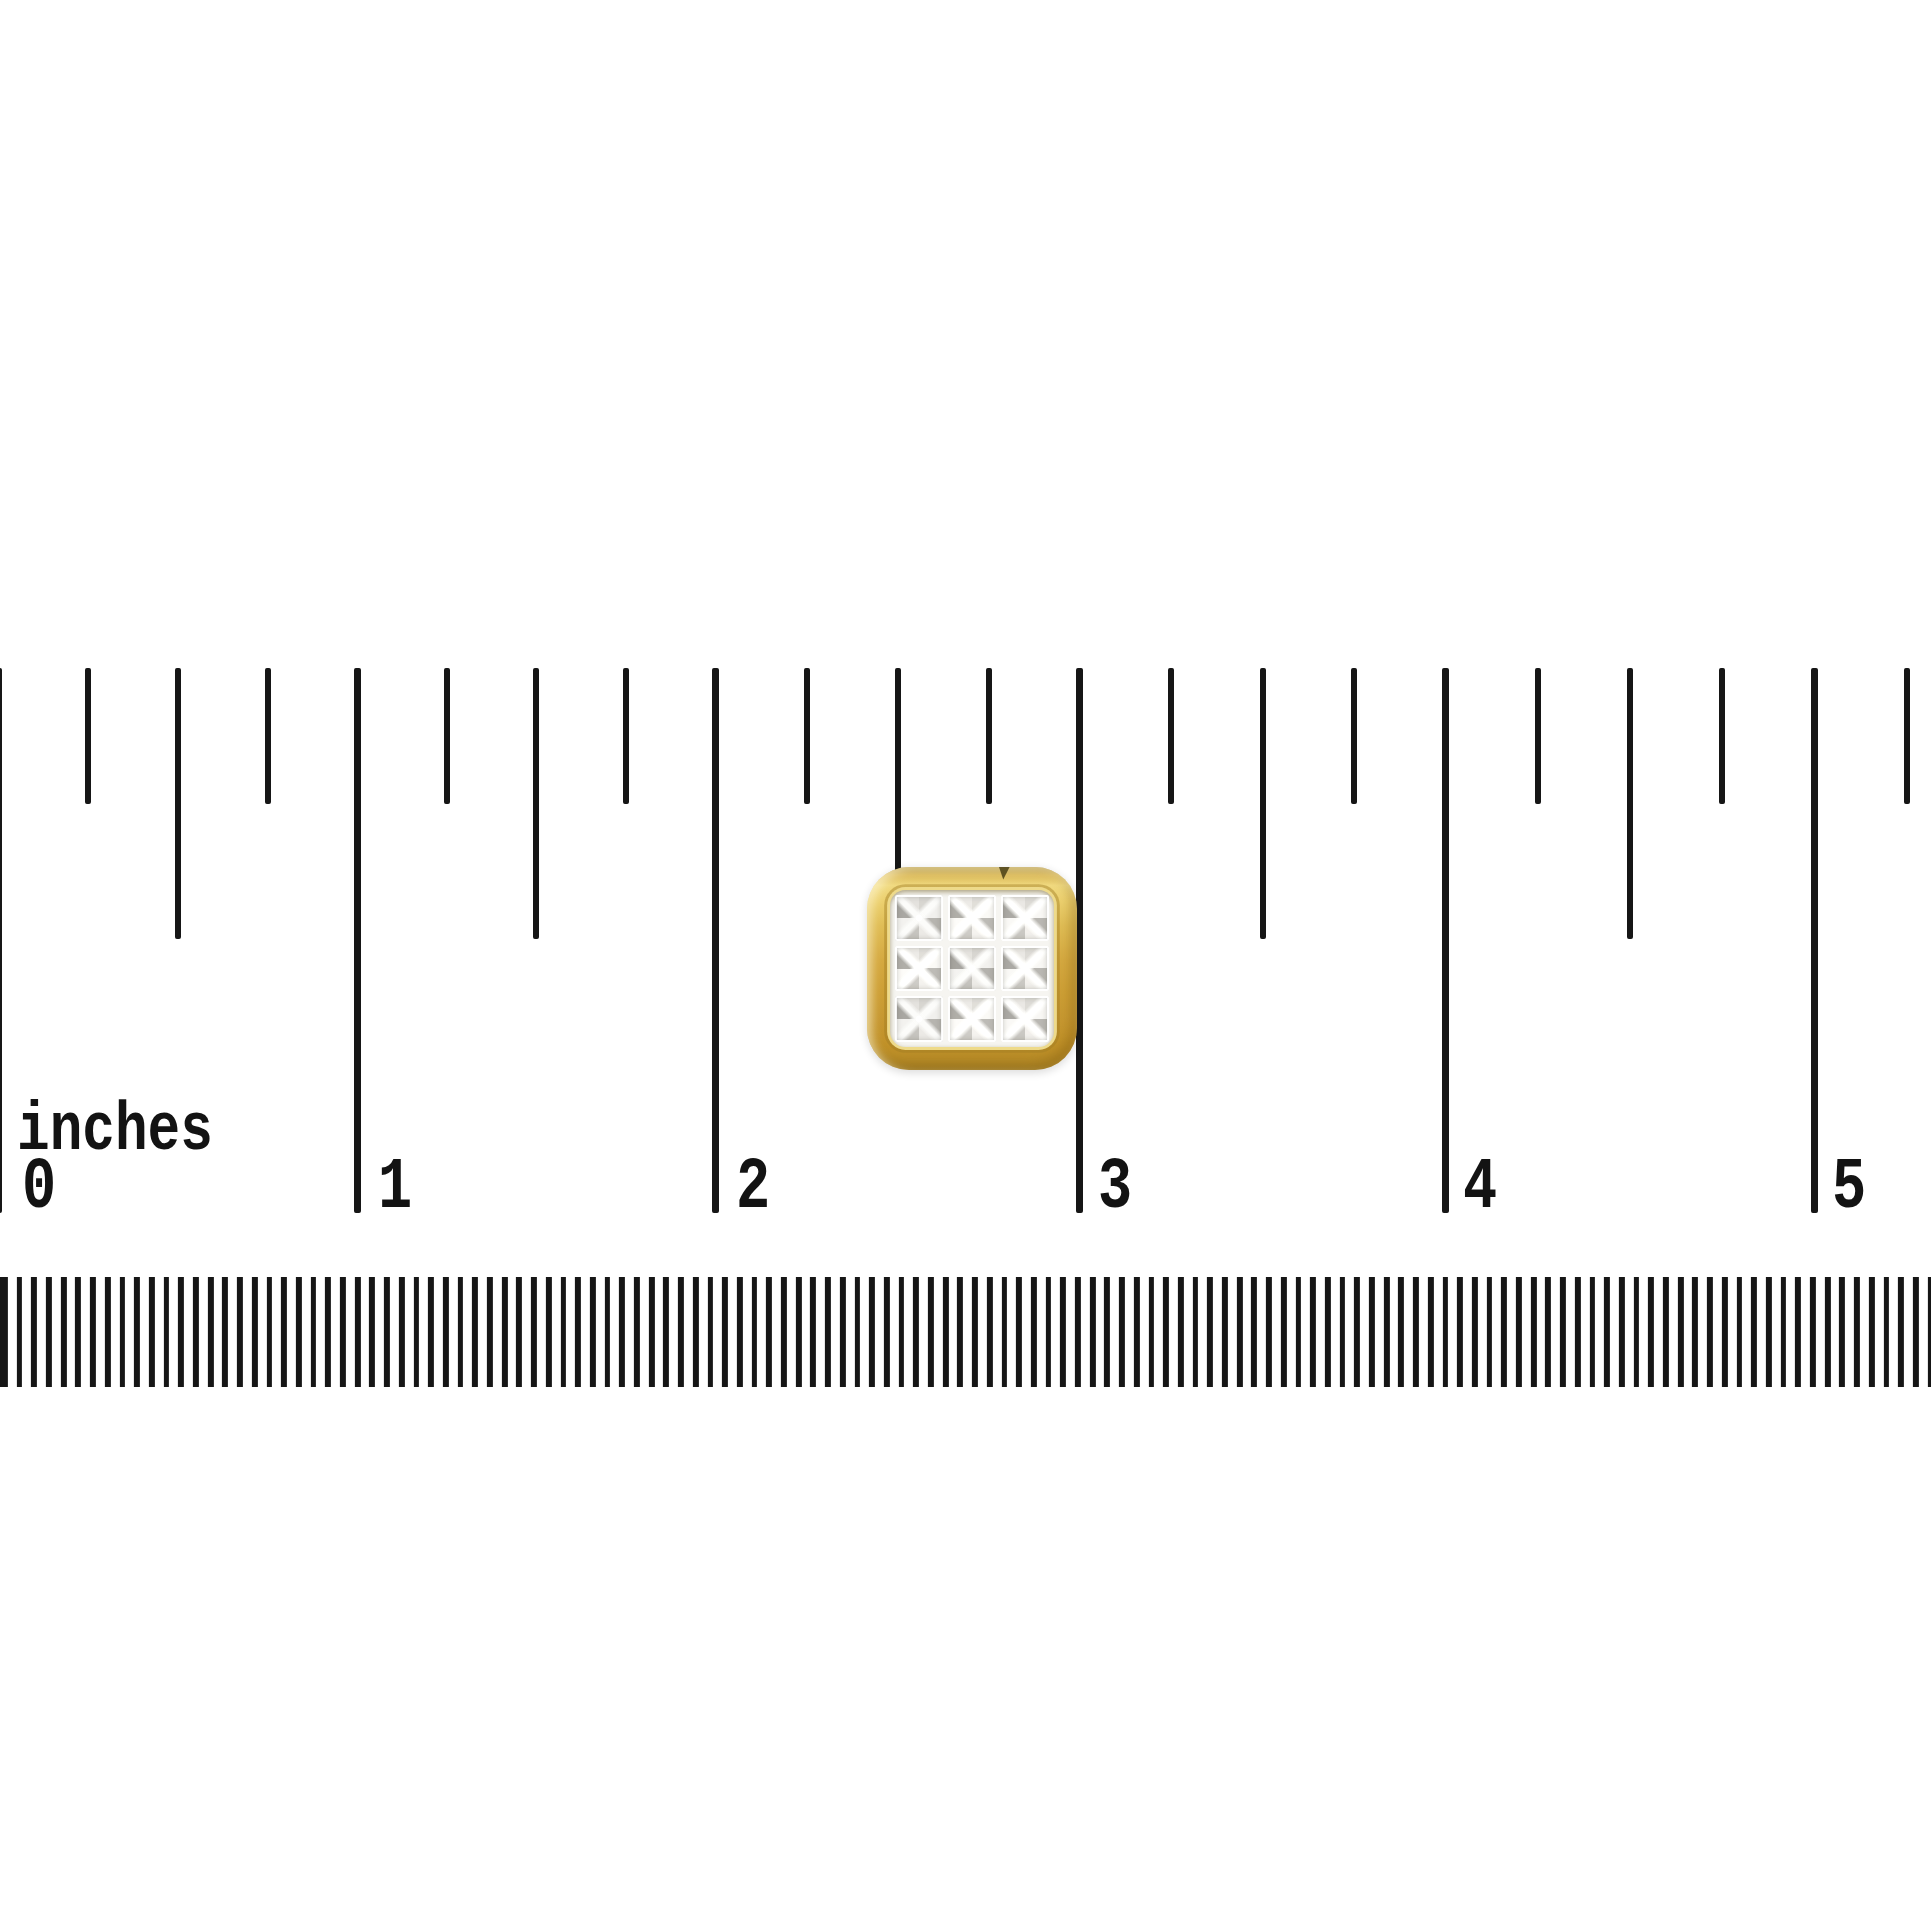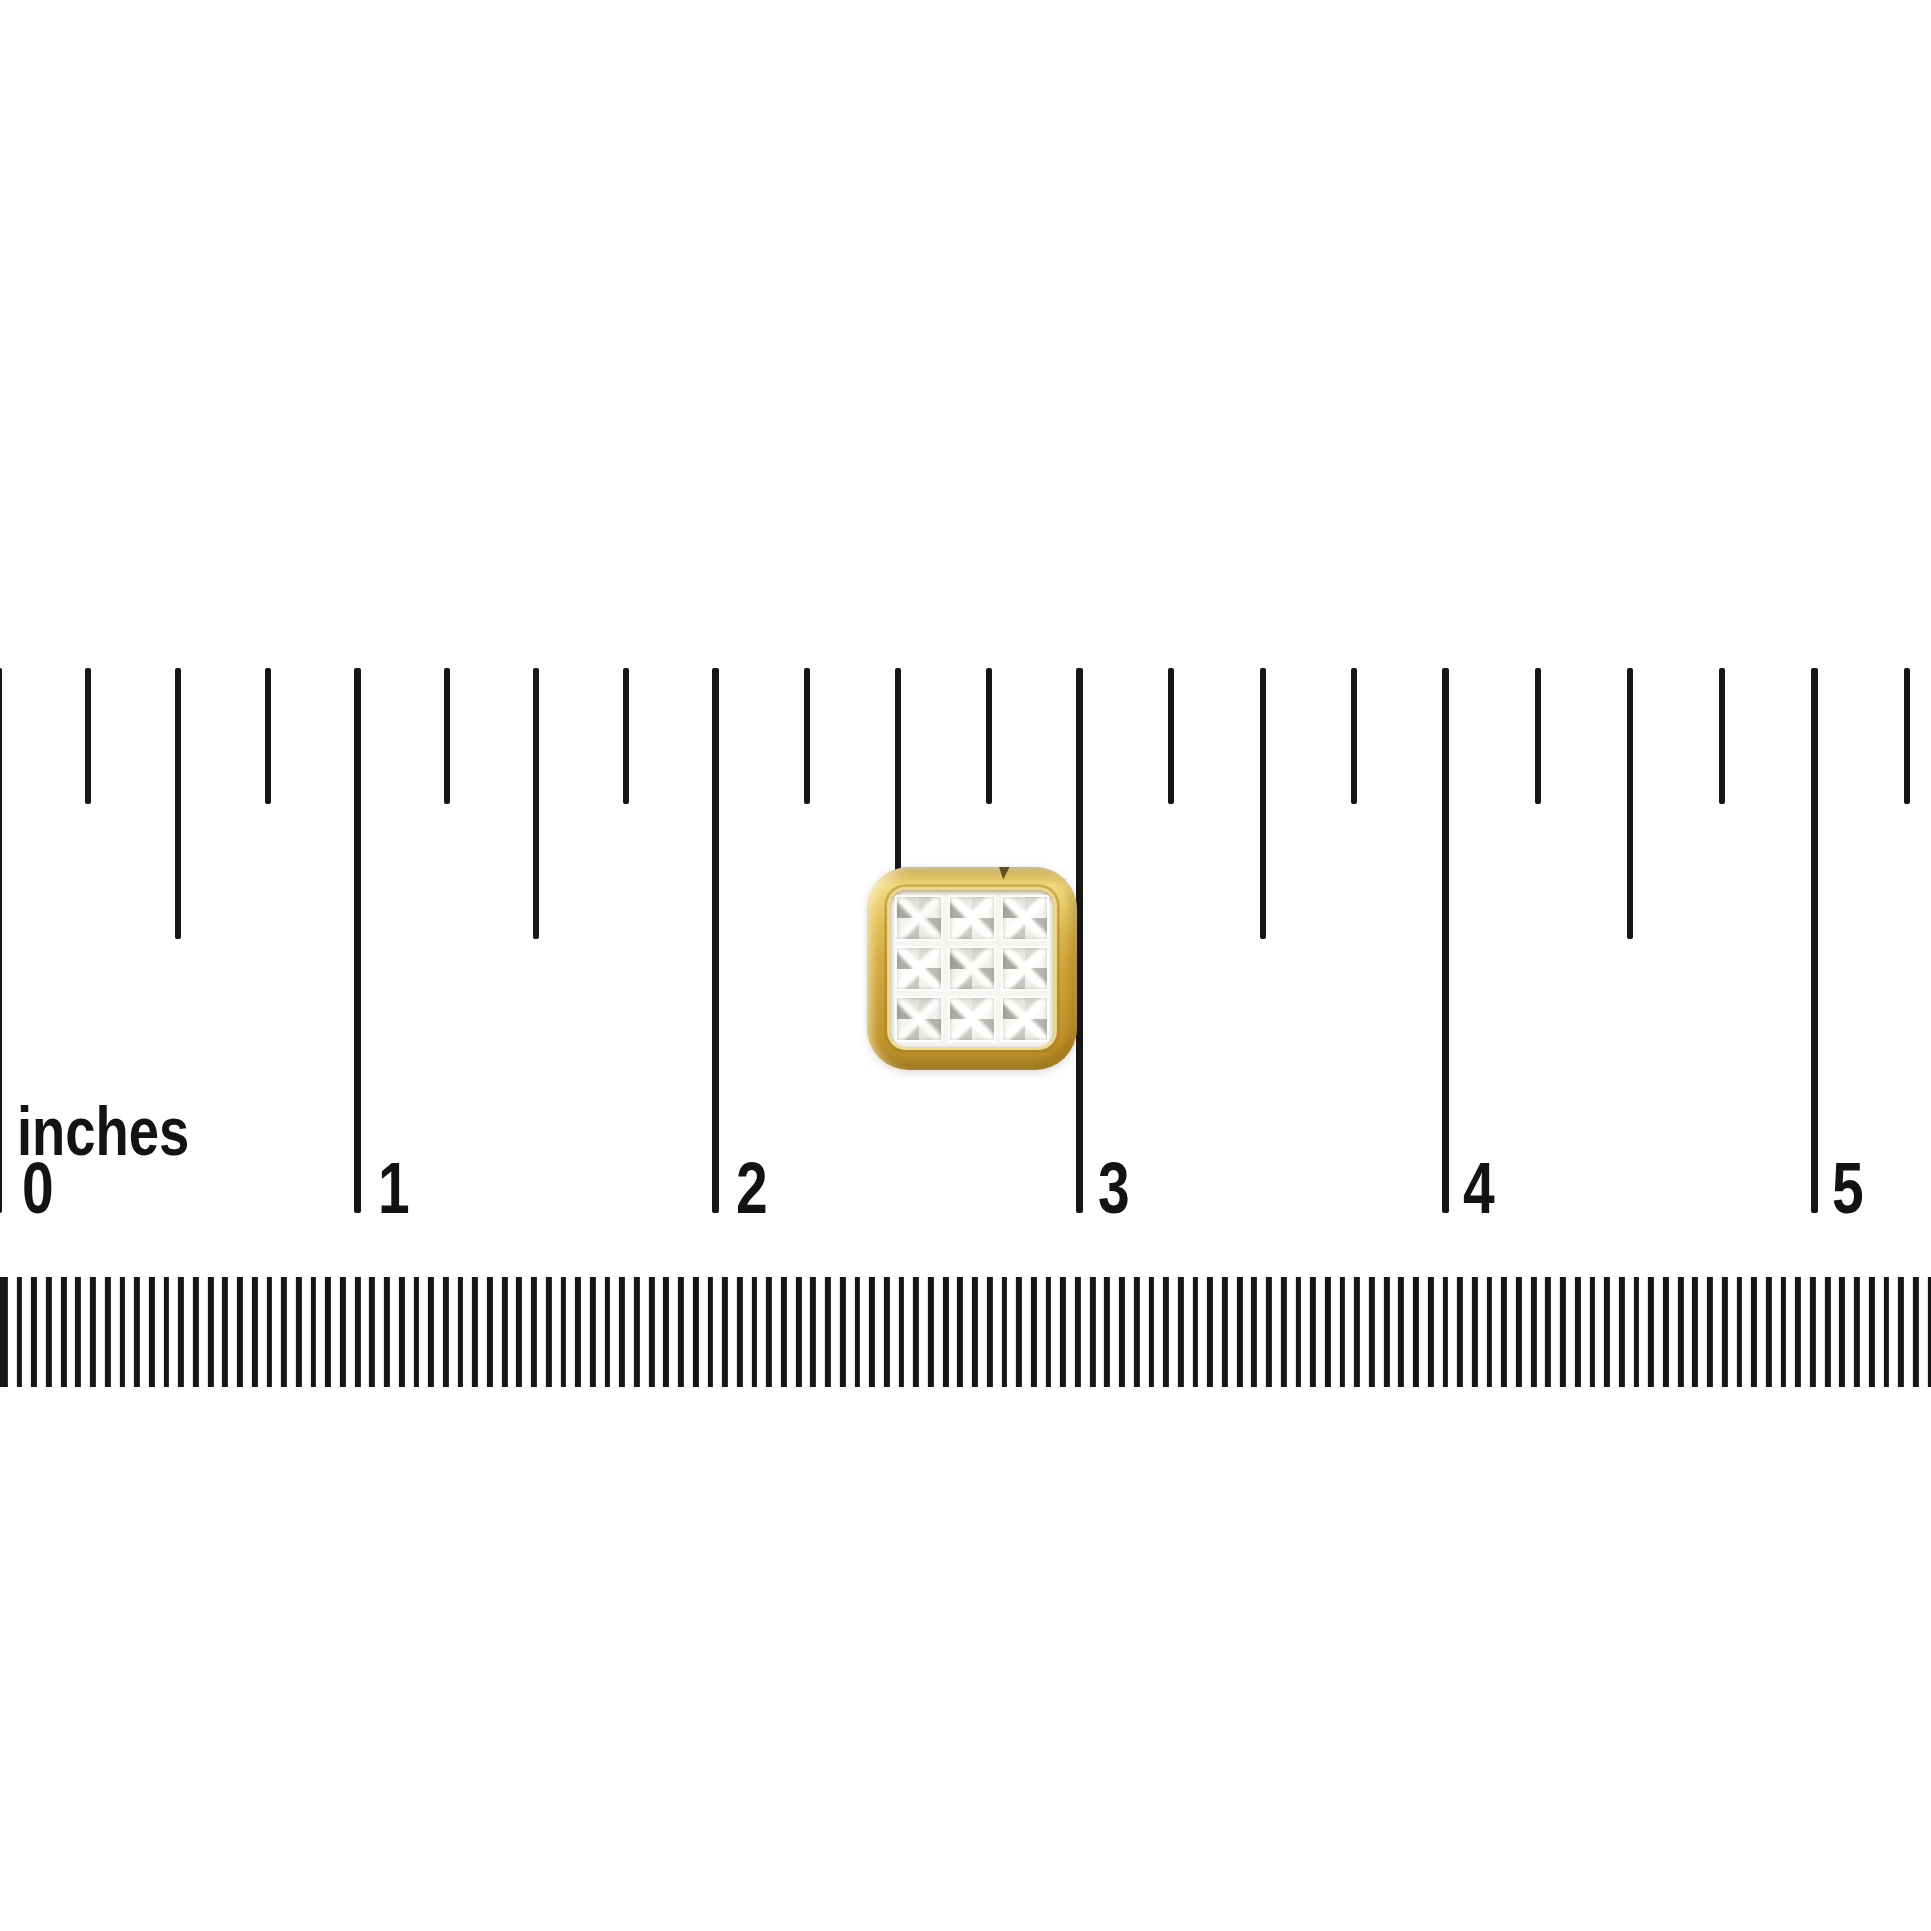--- a/index.html
+++ b/index.html
@@ -1,18 +1,18 @@
 <!DOCTYPE html>
 <html><head>
 <meta charset="utf-8">
 <style>
   html,body{margin:0;padding:0;background:#ffffff;}
   .canvas{
     position:relative;width:1931px;height:1931px;background:#ffffff;
-    overflow:hidden;font-family:Liberation Sans, sans-serif;text-align:center;
+    overflow:hidden;font-family:Liberation Mono, monospace;text-align:center;
   }
   
   .tick{
     position:absolute;top:668px;width:5.8px;background:#161616;border-radius:1.9px;
   }
   .tick.inch{width:6.8px;height:545px;}
   .tick.half{height:271px;}
   .tick.quarter{height:136px;}
   .num{
     position:absolute;top:1151px;font-size:73px;font-weight:bold;color:#131313;

